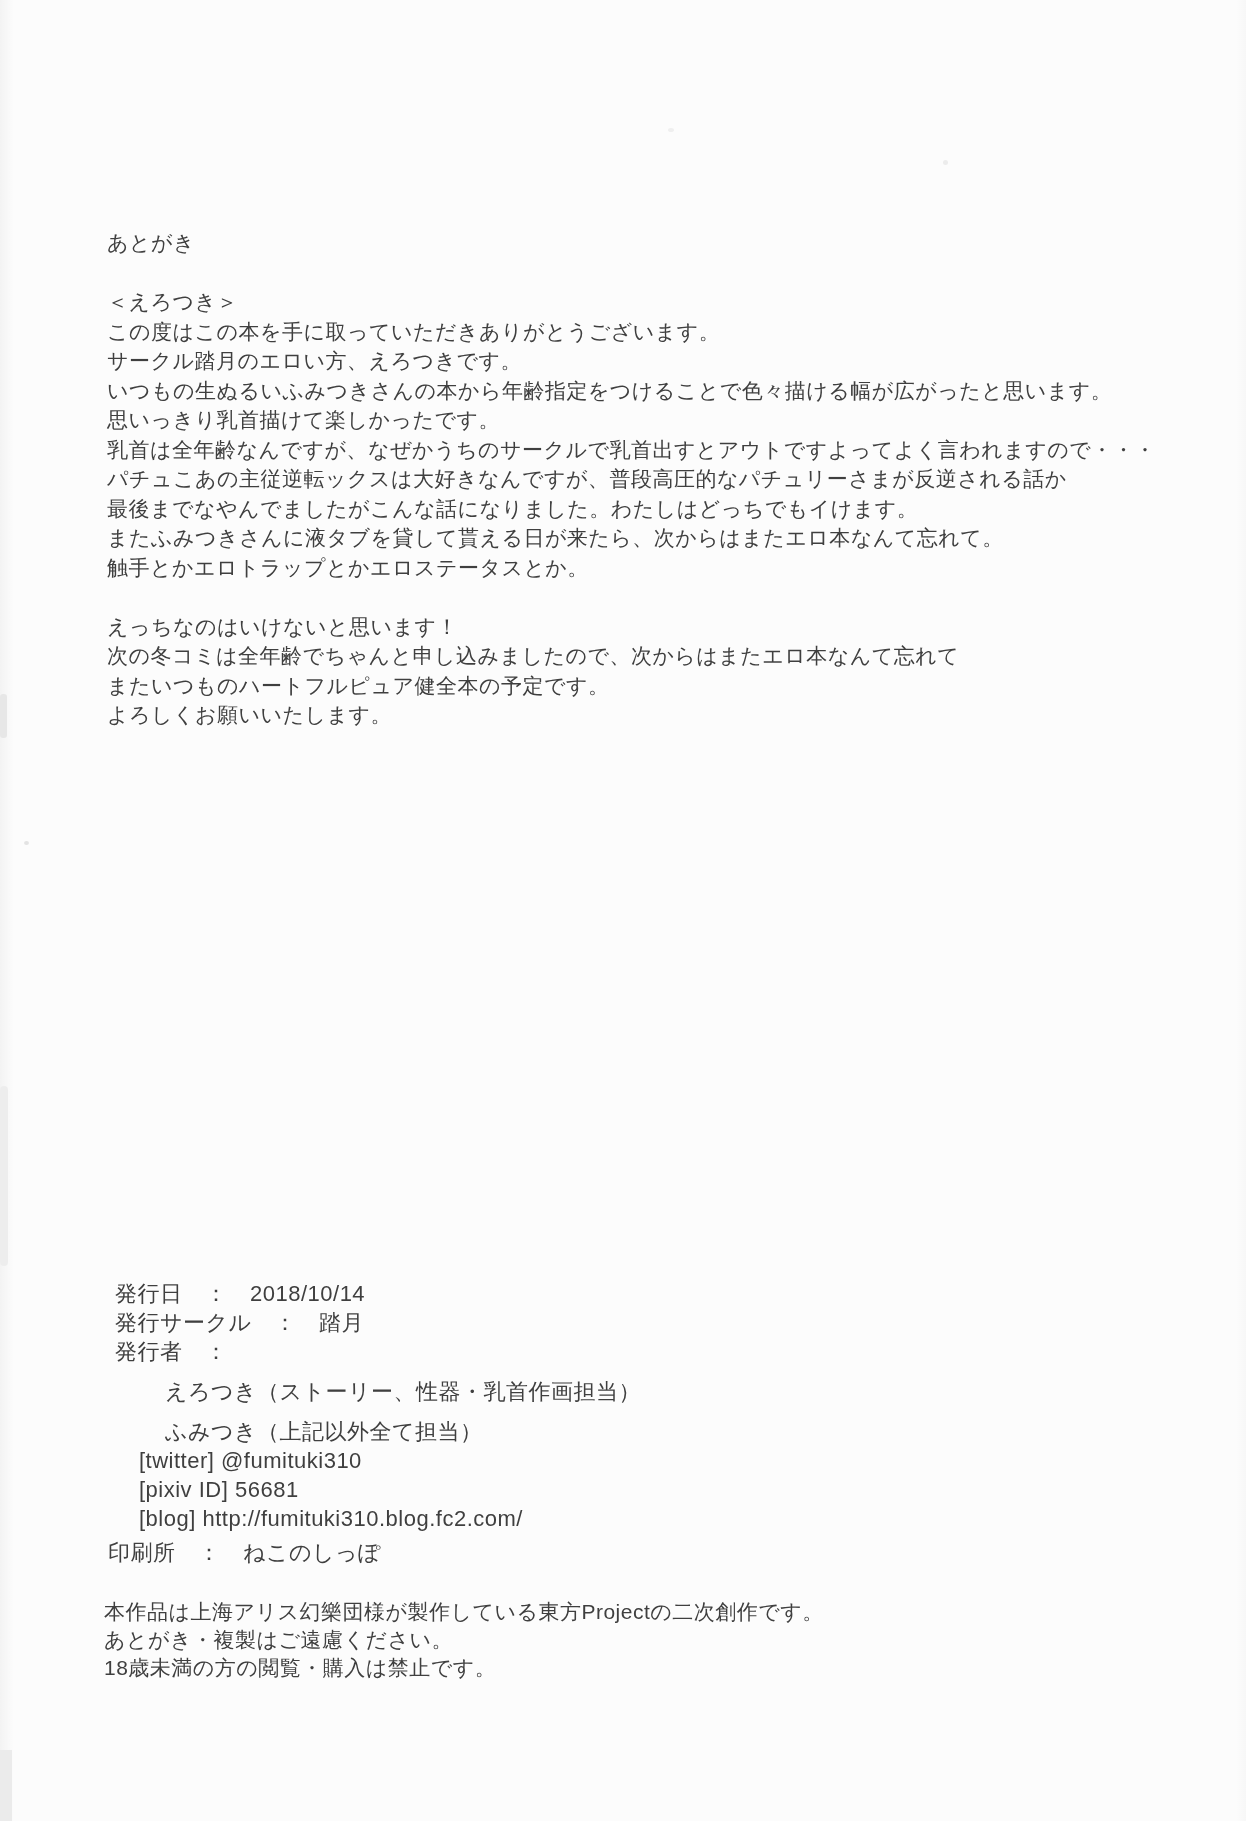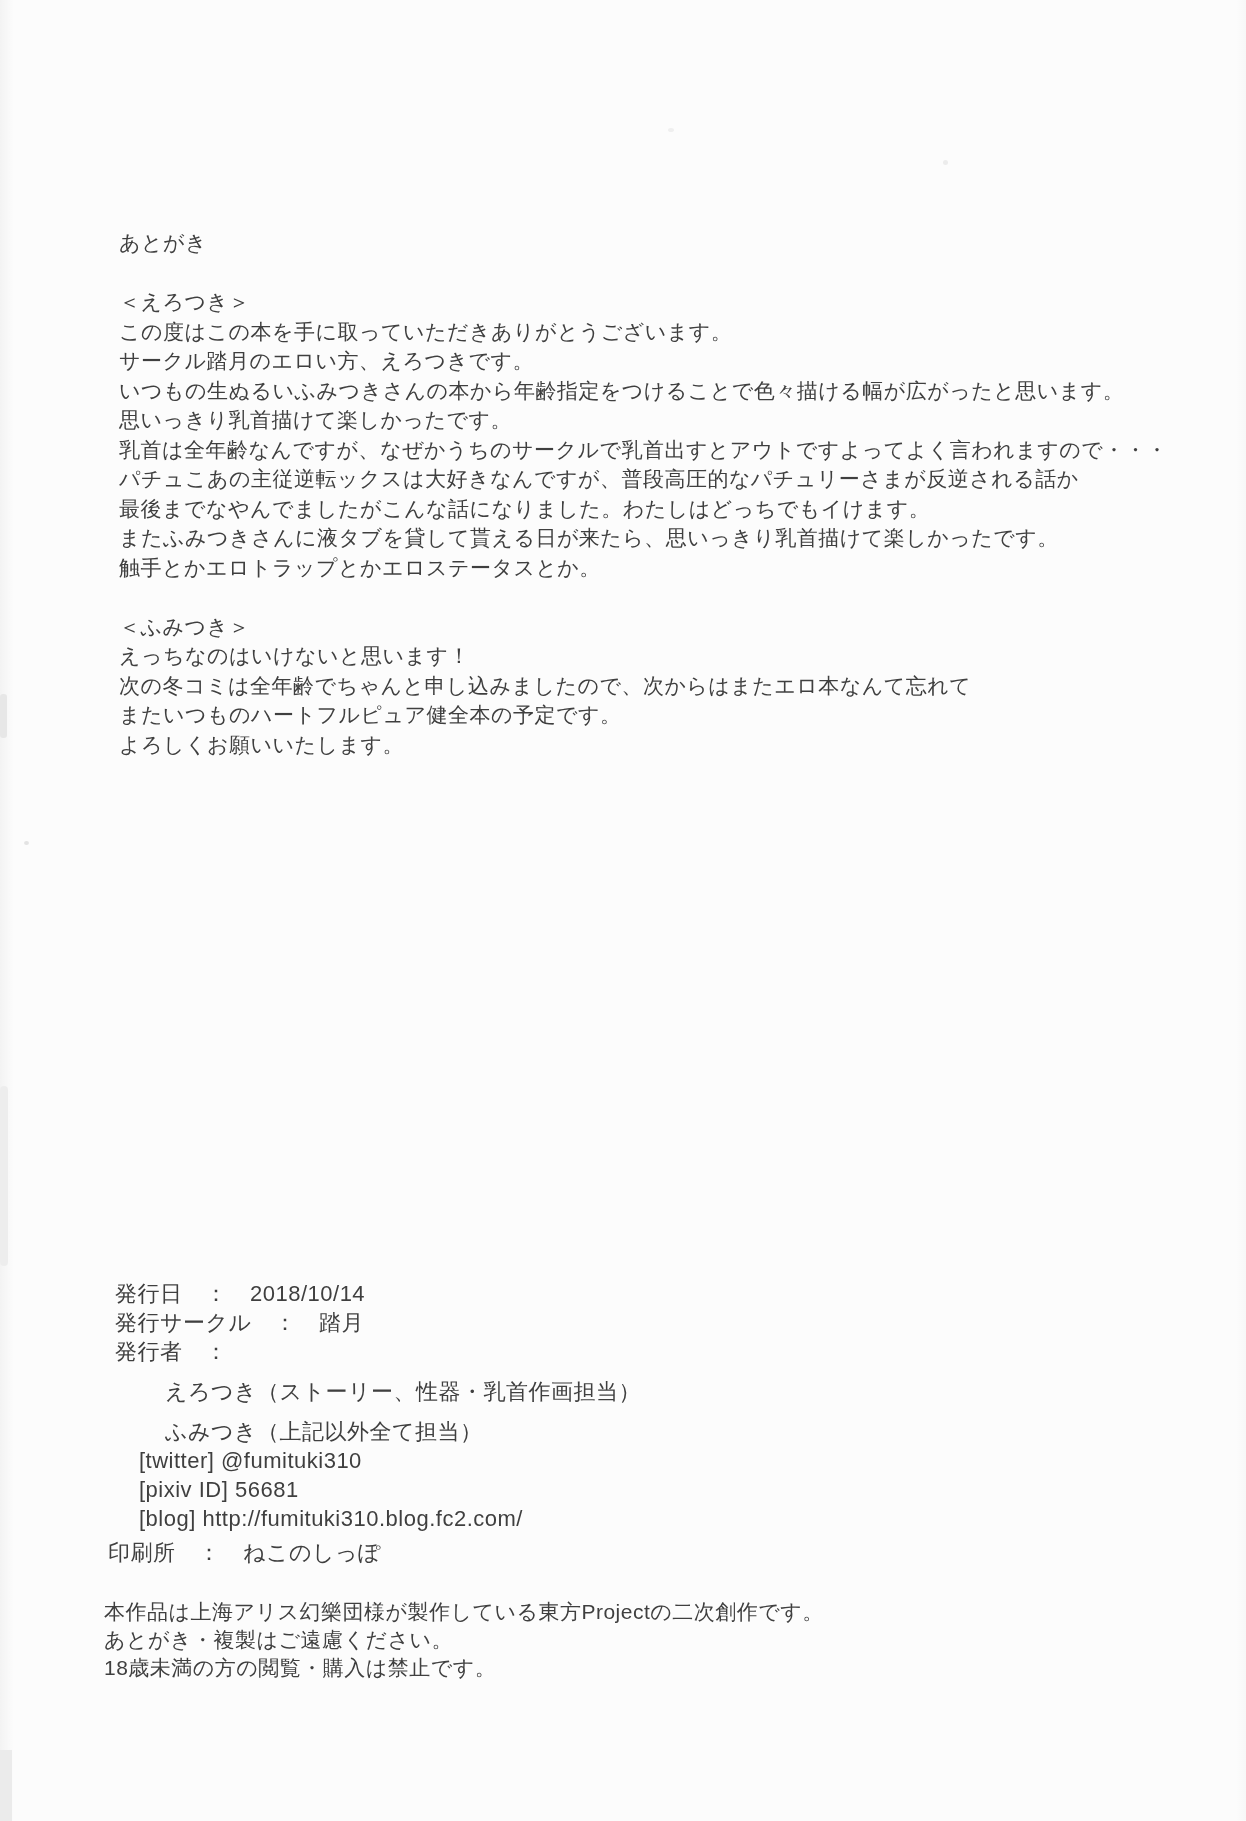--- a/index.html
+++ b/index.html
@@ -23,21 +23,21 @@
     pointer-events: none;
   }
   .textblock { position: absolute; }
   .line {
     white-space: pre;
     font-size: 21px;
     line-height: 29.5px;
     height: 29.5px;
     letter-spacing: 0.5px;
   }
-  .afterword { top: 228px; left: 107px; margin-left: 12px; }
+  .afterword { top: 228px; left: 107px; }
   .colophon  { top: 1279px; left: 115px; }
   .colophon .line { line-height: 29px; height: 29px; font-size: 22px; }
   .colophon .indent-name    { padding-left: 50px; margin-top: 11px; }
   .colophon .indent-bracket { padding-left: 24px; }
   .printer { top: 1538px; left: 108px; }
   .printer .line { font-size: 22px; }
   .disclaimer { top: 1598px; left: 104px; }
   .disclaimer .line { line-height: 28px; height: 28px; font-size: 21px; }
   
   .artifact { position: absolute; pointer-events: none; }
@@ -57,24 +57,23 @@
     <div class="line">あとがき</div>
     <div class="line"></div>
     <div class="line">＜えろつき＞</div>
     <div class="line">この度はこの本を手に取っていただきありがとうございます。</div>
     <div class="line">サークル踏月のエロい方、えろつきです。</div>
     <div class="line">いつもの生ぬるいふみつきさんの本から年齢指定をつけることで色々描ける幅が広がったと思います。</div>
     <div class="line">思いっきり乳首描けて楽しかったです。</div>
     <div class="line">乳首は全年齢なんですが、なぜかうちのサークルで乳首出すとアウトですよってよく言われますので・・・</div>
     <div class="line">パチュこあの主従逆転ックスは大好きなんですが、普段高圧的なパチュリーさまが反逆される話か</div>
     <div class="line">最後までなやんでましたがこんな話になりました。わたしはどっちでもイけます。</div>
-    <div class="line">またふみつきさんに液タブを貸して貰える日が来たら、思いっきり乳首描けて楽しかったです。</div>
+    <div class="line">またふみつきさんに液タブを貸して貰える日が来たら、次からはまたエロ本なんて忘れて。</div>
     <div class="line">触手とかエロトラップとかエロステータスとか。</div>
     <div class="line"></div>
-    <div class="line">＜ふみつき＞</div>
     <div class="line">えっちなのはいけないと思います！</div>
     <div class="line">次の冬コミは全年齢でちゃんと申し込みましたので、次からはまたエロ本なんて忘れて</div>
     <div class="line">またいつものハートフルピュア健全本の予定です。</div>
     <div class="line">よろしくお願いいたします。</div>
   </div>
 
   <div class="textblock colophon">
     <div class="line">発行日　：　2018/10/14</div>
     <div class="line">発行サークル　：　踏月</div>
     <div class="line">発行者　：</div>

